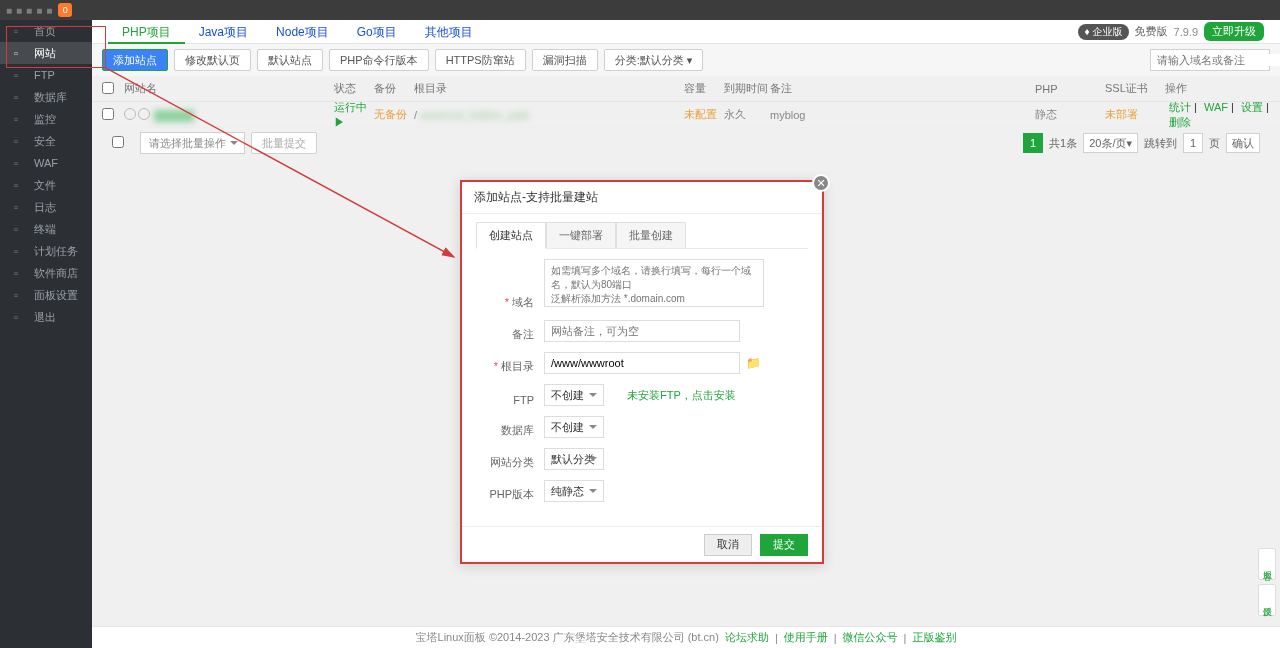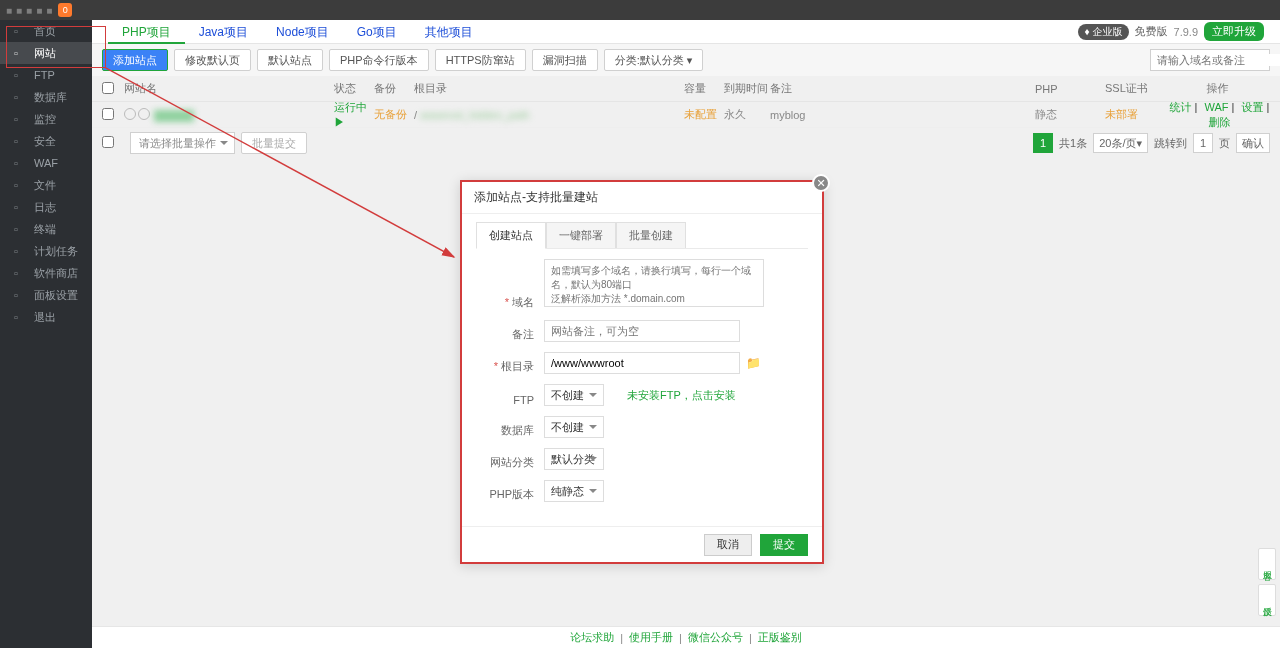--- a/index.html
+++ b/index.html
@@ -40,32 +40,32 @@
 .cb{width:22px}
 .c-name{width:210px}
 .c-status{width:40px}
 .c-backup{width:40px}
 .c-root{width:270px}
 .c-cap{width:40px}
 .c-exp{width:46px}
 .c-note{width:265px}
 .c-php{width:70px}
 .c-ssl{width:60px}
-.c-ops{flex:1;text-align:center}
+.c-ops{flex:1;text-align:left}
 
 .trow{height:26px;display:flex;align-items:center;padding:0 10px;font-size:11px;border-bottom:1px solid #eee}
 .trow .link{color:#20a53a;cursor:pointer}
 .trow .warn{color:#e8a13a}
 .trow .muted{color:#888}
 .trow .ops a{color:#20a53a;margin-left:4px}
 .trow .ops .del{color:#20a53a}
 .site-ico{display:inline-flex;gap:2px;margin-right:4px}
 .site-ico i{width:12px;height:12px;border:1px solid #bbb;border-radius:50%}
 
-.batchrow{height:30px;display:flex;align-items:center;padding:0 10px;gap:6px}
+.batchrow{height:30px;display:flex;align-items:center;padding:0 20px;gap:6px}
 .sel{height:22px;border:1px solid #d0d0d0;background:#fff;padding:0 18px 0 8px;font-size:11px;color:#888;position:relative;display:flex;align-items:center}
 .sel:after{content:"";position:absolute;right:6px;top:50%;border:4px solid transparent;border-top-color:#888;transform:translateY(-25%)}
 .pager{margin-left:auto;display:flex;align-items:center;gap:6px;font-size:11px;color:#666}
 .pg-box{border:1px solid #d0d0d0;background:#fff;height:20px;min-width:20px;padding:0 5px;display:flex;align-items:center;justify-content:center}
 .pg-cur{background:#20a53a;color:#fff;border-color:#20a53a}
 
 
 .footer{position:absolute;bottom:0;left:0;right:0;height:22px;background:#fff;display:flex;align-items:center;justify-content:center;font-size:11px;color:#888;gap:6px;border-top:1px solid #e6e6e6}
 .footer a{color:#20a53a}
 
@@ -253,20 +253,21 @@
       <span>共1条</span>
       <span class="pg-box"><span>20条/页</span> ▾</span>
       <span>跳转到</span>
       <span class="pg-box">1</span>
       <span>页</span>
       <span class="pg-box">确认</span>
     </div>
   </div>
 
   <div class="footer">
+    <span>宝塔Linux面板 ©2014-2023 广东堡塔安全技术有限公司 (bt.cn)</span>
     <a>论坛求助</a> |
     <a>使用手册</a> |
     <a>微信公众号</a> |
     <a>正版鉴别</a>
   </div>
 </div>
 
 <div class="floater">
   <div class="fbtn">客服</div>
   <div class="fbtn">反馈</div>

